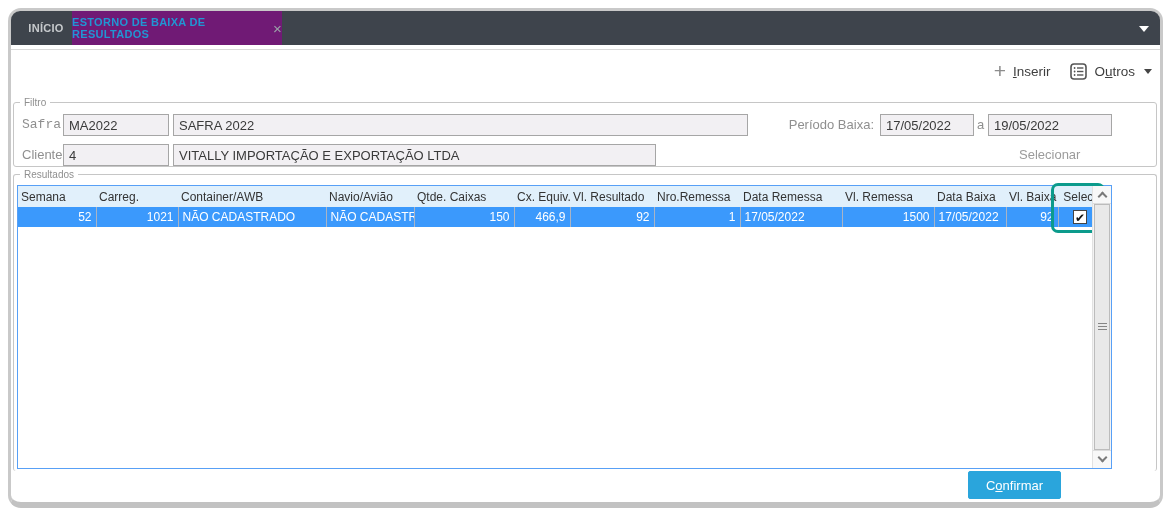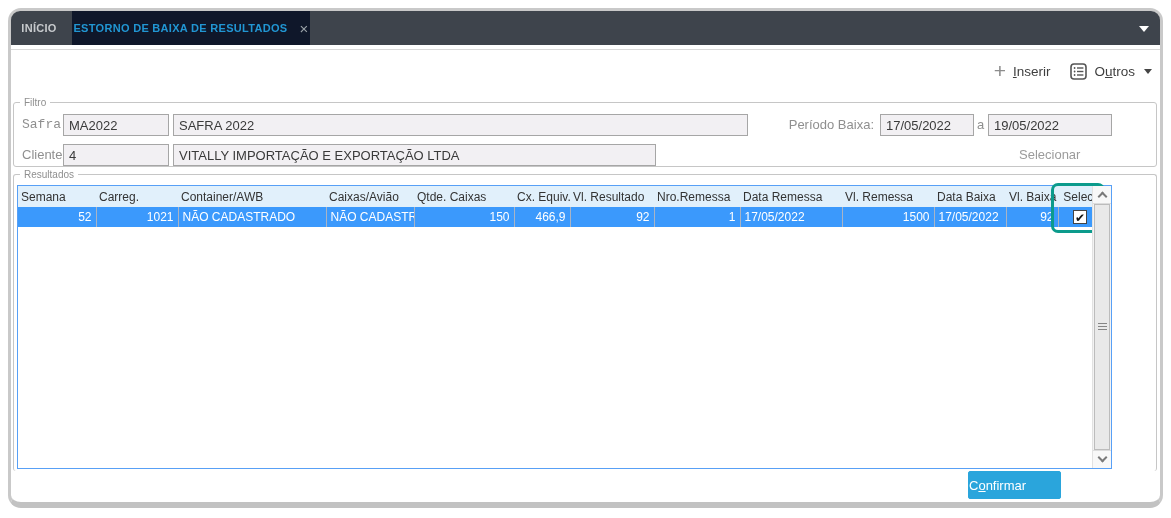--- a/index.html
+++ b/index.html
@@ -8,22 +8,22 @@
   .win *, .win{box-sizing:border-box;}
 
   .win{position:absolute;left:8px;top:8px;width:1155px;height:500px;background:#fff;
        border:3px solid #c9c9c9;border-bottom:6px solid #c2c2c2;border-radius:13px;}
 
   
   .tabbar{position:absolute;left:0;top:0;width:100%;height:34px;background:var(--tabbar_bg);
           border-radius:9px 9px 0 0;}
   .tab{position:absolute;top:0;height:34px;display:flex;align-items:center;justify-content:center;
        font-size:11px;font-weight:bold;letter-spacing:.3px;cursor:default;}
-  .tab.inactive{left:2px;width:52px;color:#c7cacd;}
-  .tab.active{left:61px;width:238px;background:#0f172a;color:var(--active_tab_text);gap:12px;}
+  .tab.inactive{left:9px;width:52px;color:#c7cacd;}
+  .tab.active{left:61px;width:210px;background:#701a75;color:var(--active_tab_text);gap:12px;}
   .tab-close{color:#9aa2a8;font-weight:normal;font-size:15px;line-height:15px;}
   .tabbar-caret{position:absolute;right:11px;top:15px;width:0;height:0;
                 border-left:5px solid transparent;border-right:5px solid transparent;
                 border-top:6px solid #fff;}
   .tab-underline{position:absolute;left:0;top:38px;width:100%;height:1px;background:#d9d9d9;}
 
   
   .toolbar{position:absolute;top:52px;right:8px;display:flex;align-items:center;gap:20px;
            font-size:13.5px;color:#3f3f3f;}
   .tool-btn{display:flex;align-items:center;gap:7px;cursor:default;}
@@ -70,21 +70,21 @@
   .chev{width:7px;height:7px;border-top:2px solid #7a7a7a;border-right:2px solid #7a7a7a;}
   .chev.up{transform:rotate(-45deg);margin-top:4px;}
   .chev.down{transform:rotate(135deg);margin-bottom:4px;}
   .sb-thumb{position:absolute;left:1px;top:18px;bottom:18px;width:16px;background:#e9e9e9;
             border:1px solid #bcbcbc;display:flex;align-items:center;justify-content:center;}
   .grip{width:9px;height:8px;
         background:repeating-linear-gradient(to bottom,#858585 0 1px,transparent 1px 3px);}
 
   
   .btn{position:absolute;top:460px;height:28px;font-size:13px;border-radius:2px;
-       display:flex;align-items:center;justify-content:flex-start;cursor:default;
+       display:flex;align-items:center;justify-content:center;cursor:default;
        font-family:"Liberation Sans",sans-serif;}
   .btn-confirm{left:957px;width:93px;background:var(--confirm_button);
                border:1px solid var(--confirm_button);color:#fff;}
   .btn-cancel{left:1056px;width:90px;background:#fff;border:1px solid #d6d6d6;color:#1c1c1c;}
 </style>
 </head>
 <body>
 
 <div class="win">
 
@@ -154,21 +154,21 @@
           <col style="width:92px">
           <col style="width:72px">
           <col style="width:52px">
         <col style="width:44px">
       </colgroup>
       <thead>
         <tr>
           <th>Semana</th>
           <th>Carreg.</th>
           <th>Container/AWB</th>
-          <th>Caixas/Avião</th>
+          <th>Navio/Avião</th>
           <th>Qtde. Caixas</th>
           <th>Cx. Equiv.</th>
           <th>Vl. Resultado</th>
           <th>Nro.Remessa</th>
           <th>Data Remessa</th>
           <th>Vl. Remessa</th>
           <th>Data Baixa</th>
           <th>Vl. Baixa</th>
           <th class="c">Selec.</th>
         </tr>

